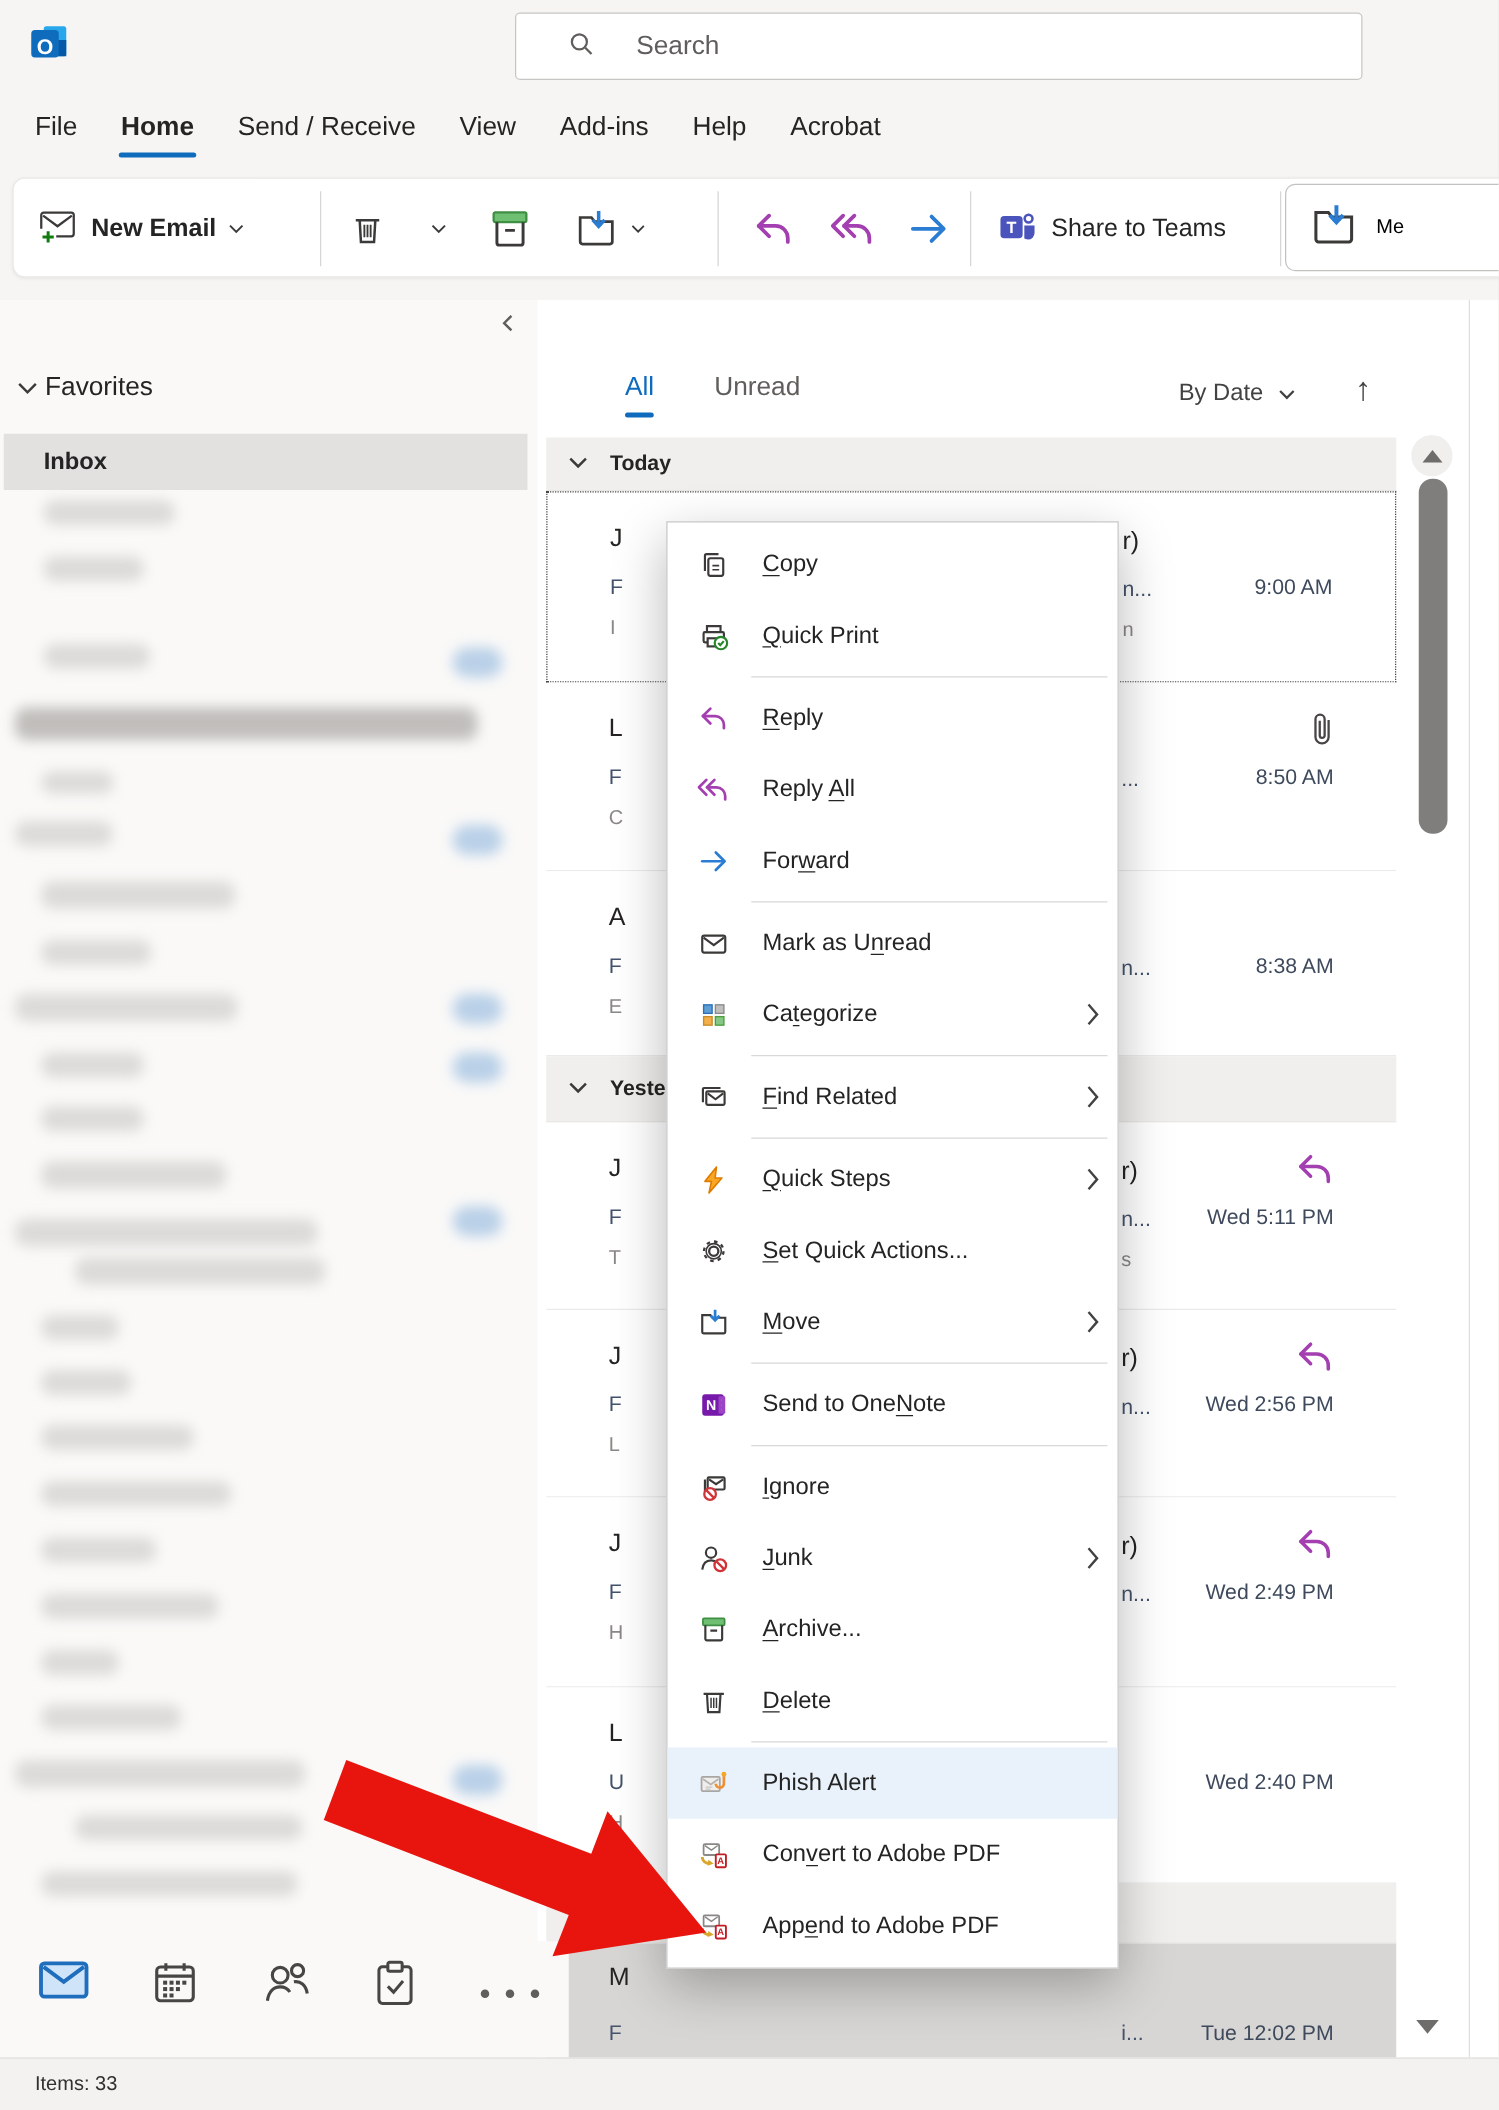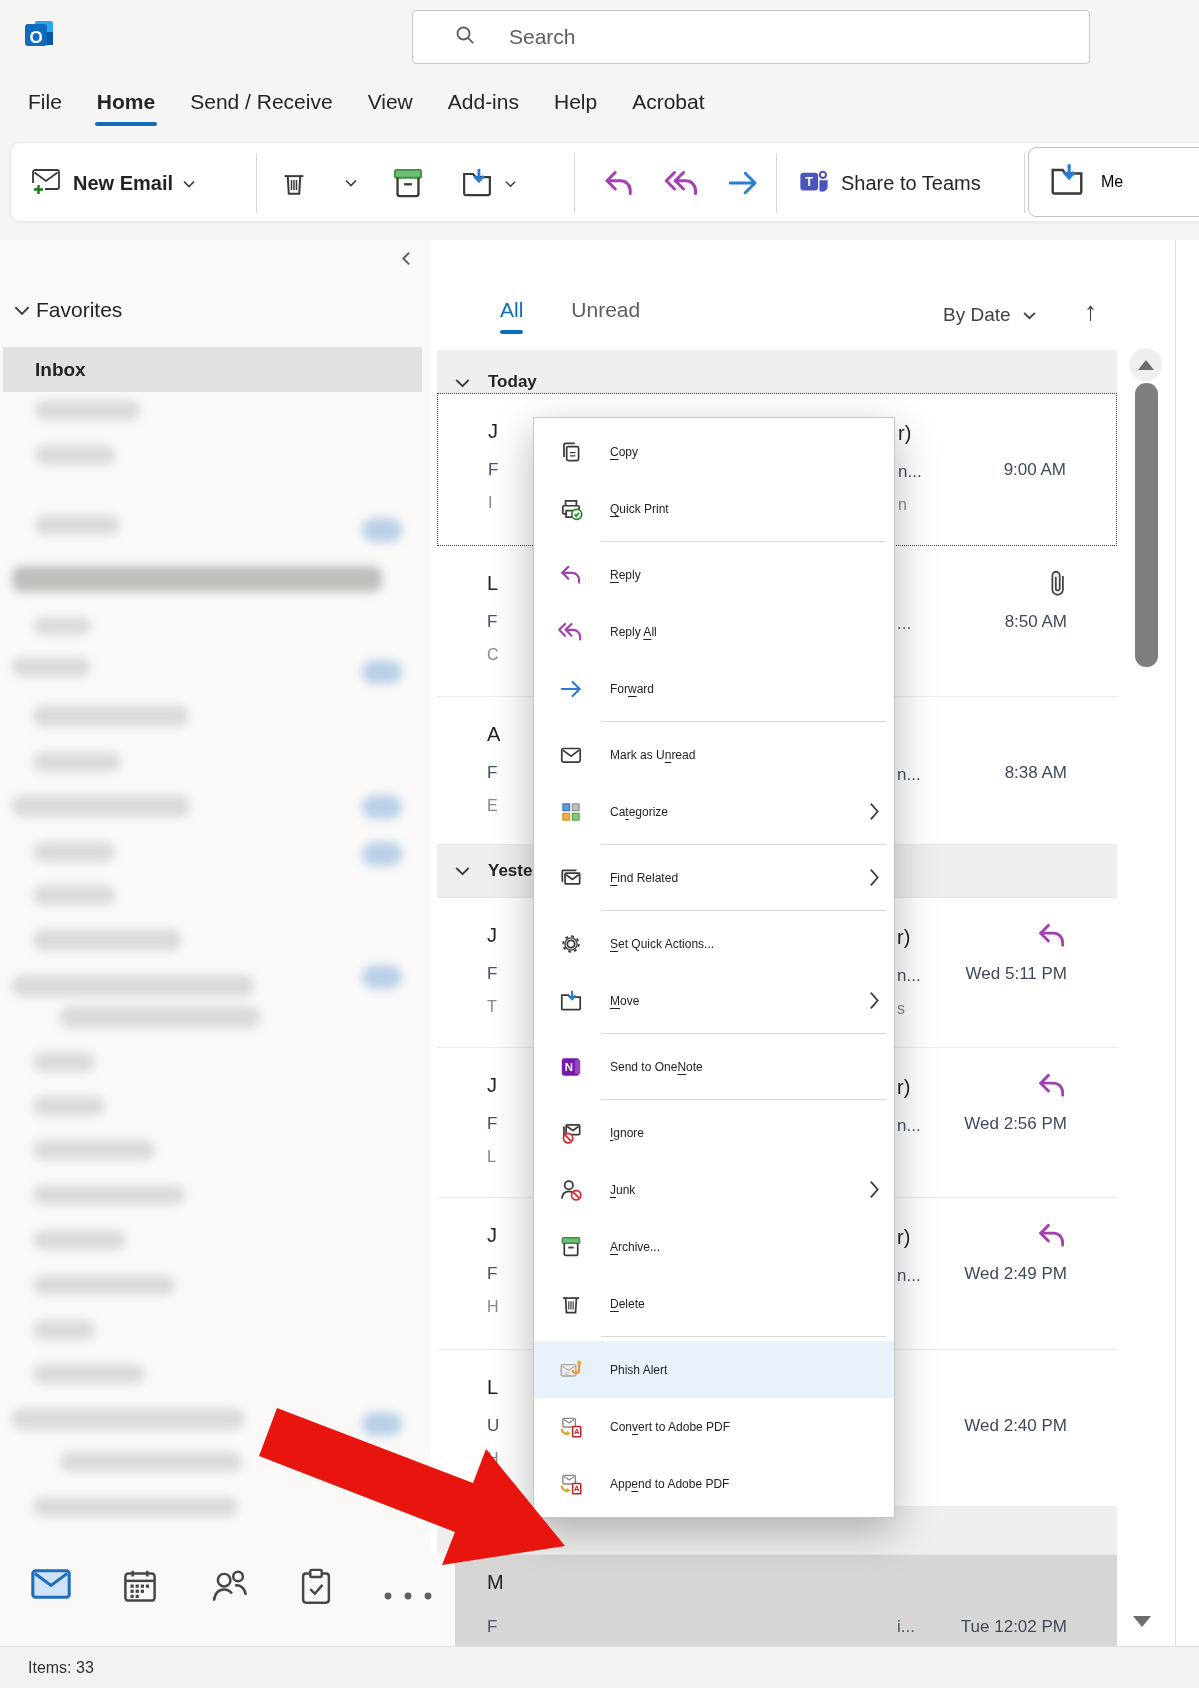--- a/index.html
+++ b/index.html
@@ -70,21 +70,21 @@
   .tri-down{width:0;height:0;border-left:9px solid transparent;border-right:9px solid transparent;
           border-top:11px solid #6f6d6b;}
   #sb-thumb{position:absolute;left:1135px;top:383px;width:23px;height:284px;border-radius:11px;background:#807e7c;}
   #sb-down{position:absolute;left:1133px;top:1616px;}
   
   #menu{position:absolute;left:533px;top:417px;width:362px;background:#fff;border:1px solid #c6c6c6;
         box-shadow:0 14px 40px rgba(0,0,0,.28);padding:5px 0;box-sizing:border-box;z-index:50;}
   .mi{height:57px;display:flex;align-items:center;cursor:default;position:relative;}
   .mi.hl{background:var(--hl);}
   .mi .ic{width:30px;margin-left:22px;display:flex;align-items:center;justify-content:center;flex:none;}
-  .mi .ml{margin-left:24px;font-size:12px;color:#242424;white-space:nowrap;}
+  .mi .ml{margin-left:24px;font-size:19px;color:#242424;white-space:nowrap;}
   .mi .ml u{text-underline-offset:3px;}
   .mi .sub{position:absolute;right:14px;top:19px;}
   .msep{height:1px;background:#d8d8d8;margin:4px 8px 4px 67px;}
   
   #bottomnav{position:absolute;left:0;top:1553px;width:455px;height:93px;background:#faf9f8;}
   .bn{position:absolute;top:14px;}
   #statusbar{position:absolute;left:0;top:1646px;width:1199px;height:42px;background:#f3f2f1;
              border-top:1px solid #e1dfdd;display:flex;align-items:center;}
   #statusbar span{margin-left:28px;font-size:16px;color:#323130;}
   #red-arrow{position:absolute;left:0;top:0;z-index:60;pointer-events:none;}
@@ -278,21 +278,21 @@
   </div>
   <div id="sorter">
     <span>By Date</span>
     <svg width="13" height="9" viewBox="0 0 12 8" fill="none" stroke="#424242" stroke-width="1.7">
         <path d="m1 1.5 5 5 5-5"></path>
       </svg>
   </div>
   <div id="sort-dir">↑</div>
 
   <div id="rows">
-      <div class="grow" style="height: 42px; align-items: flex-end;">
+      <div class="grow" style="height: 42px;">
         <span class="gchev"><svg width="15" height="10" viewBox="0 0 12 8" fill="none" stroke="#3b3a39" stroke-width="1.6">
             <path d="m1 1.5 5 5 5-5"></path>
           </svg></span>
         <span class="glabel">Today</span>
       </div>
       <div class="erow focus" style="height: 153px;">
         <span class="c1">J</span>
         <span class="c2">F</span>
         <span class="c3">I</span>
         <span class="f1">r)</span>
@@ -467,20 +467,31 @@
             <rect x="6.5" y="7.5" width="13.5" height="10" rx="1" fill="#fff" stroke="#3b3a39" stroke-width="1.6"></rect>
             <path d="m7.5 9 5.8 4.3L19 9" stroke="#3b3a39" stroke-width="1.6" fill="none"></path>
           </svg>
         </span>
         <span class="ml"><u>F</u>ind Related</span>
         <span class="sub"><svg width="11" height="19" viewBox="0 0 10 18" fill="none" stroke="#424242" stroke-width="1.8">
             <path d="m1.5 1.5 6.5 7.5-6.5 7.5"></path>
           </svg></span>
       </div>
       <div class="msep"></div>
+      <div class="mi">
+        <span class="ic">
+          <svg width="26" height="26" viewBox="0 0 24 24">
+            <path d="M14 2.5 5.5 13h4.8L8.5 21.5 18 10.5h-5z" fill="#f9a825" stroke="#e07c00" stroke-width="1.2" stroke-linejoin="round"></path>
+          </svg>
+        </span>
+        <span class="ml"><u>Q</u>uick Steps</span>
+        <span class="sub"><svg width="11" height="19" viewBox="0 0 10 18" fill="none" stroke="#424242" stroke-width="1.8">
+            <path d="m1.5 1.5 6.5 7.5-6.5 7.5"></path>
+          </svg></span>
+      </div>
       <div class="mi">
         <span class="ic">
           <svg width="26" height="26" viewBox="0 0 24 24" fill="none" stroke="#3b3a39" stroke-width="1.7">
             <circle cx="12" cy="12" r="3.4"></circle>
             <circle cx="12" cy="12" r="7.2" stroke-dasharray="2.6 3.05"></circle>
             <circle cx="12" cy="12" r="5.6" stroke-width="1.2"></circle>
           </svg>
         </span>
         <span class="ml"><u>S</u>et Quick Actions...</span>
       </div>

